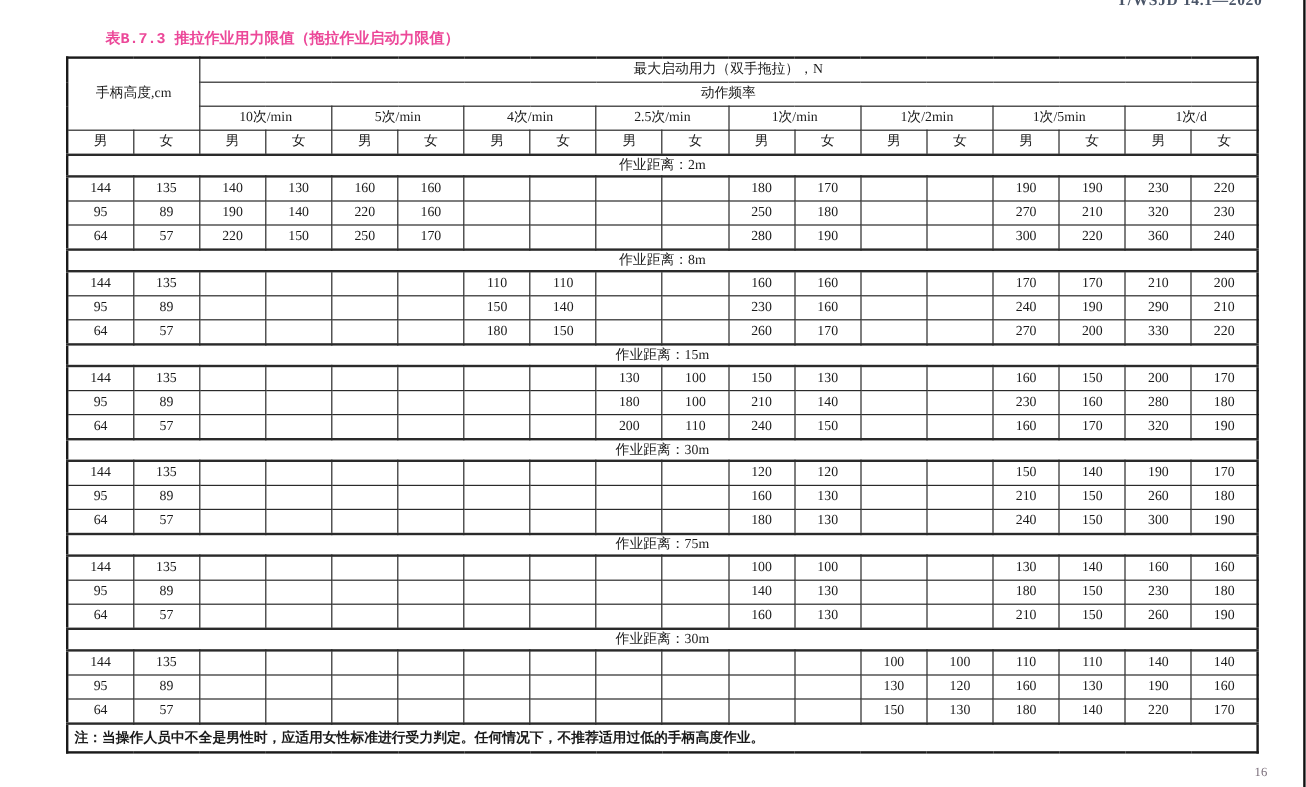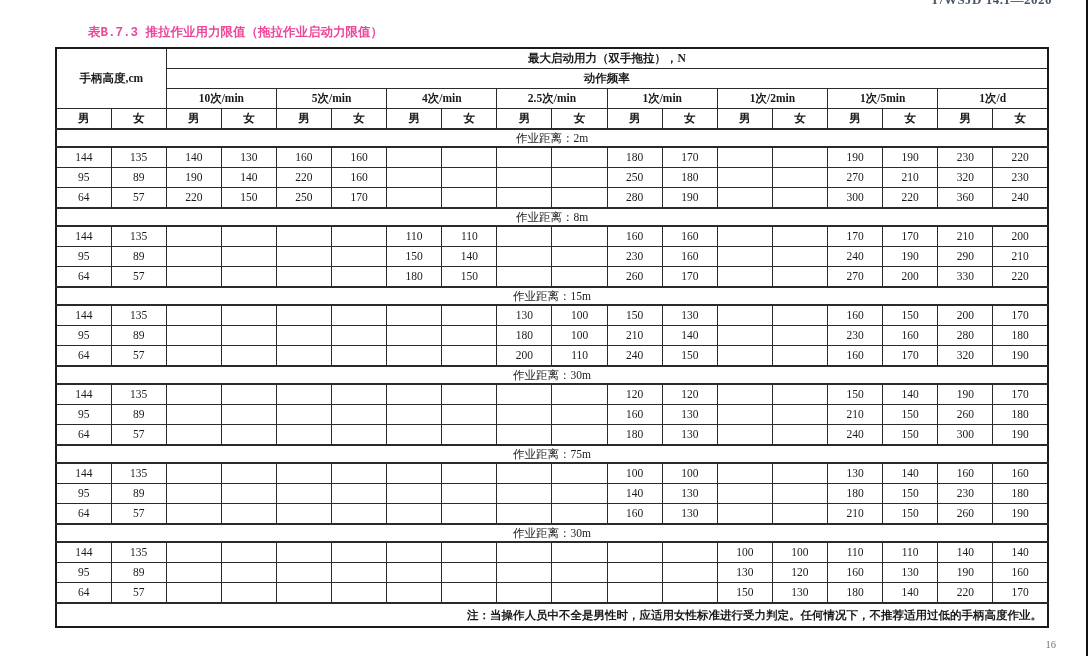--- a/index.html
+++ b/index.html
@@ -41,34 +41,34 @@
     border:1px solid #2a2a2a;
     padding:0;
     text-align:center;
     vertical-align:middle;
     font-size:11.5px;
     height:19px;
     line-height:19px;
     overflow:hidden;
     white-space:nowrap;
   }
-  thead td{font-weight:bold;}
+  thead td{font-weight:normal;}
   .h-row1 td{height:17px;line-height:17px;}
   .h-row2 td{height:15px;line-height:15px;}
   .h-row3 td{height:20px;line-height:20px;}
   .h-row4 td{height:17px;line-height:17px;border-bottom-width:2px;}
-  .handle-cell{font-weight:bold;}
+  .handle-cell{font-weight:normal;}
   tr.section-row td{
     height:16px;line-height:16px;
     font-weight:normal;
     border-top-width:2px;
     border-bottom-width:2px;
   }
   tr.note-row td{
-    text-align:right;
+    text-align:left;
     font-weight:bold;
     padding:2px 5px;
     height:18px;line-height:18px;
     border-top-width:2px;
   }
   .page-number{
     position:absolute;
     right:32px;bottom:6px;
     font-size:10.5px;
     color:#7a6e7a;

